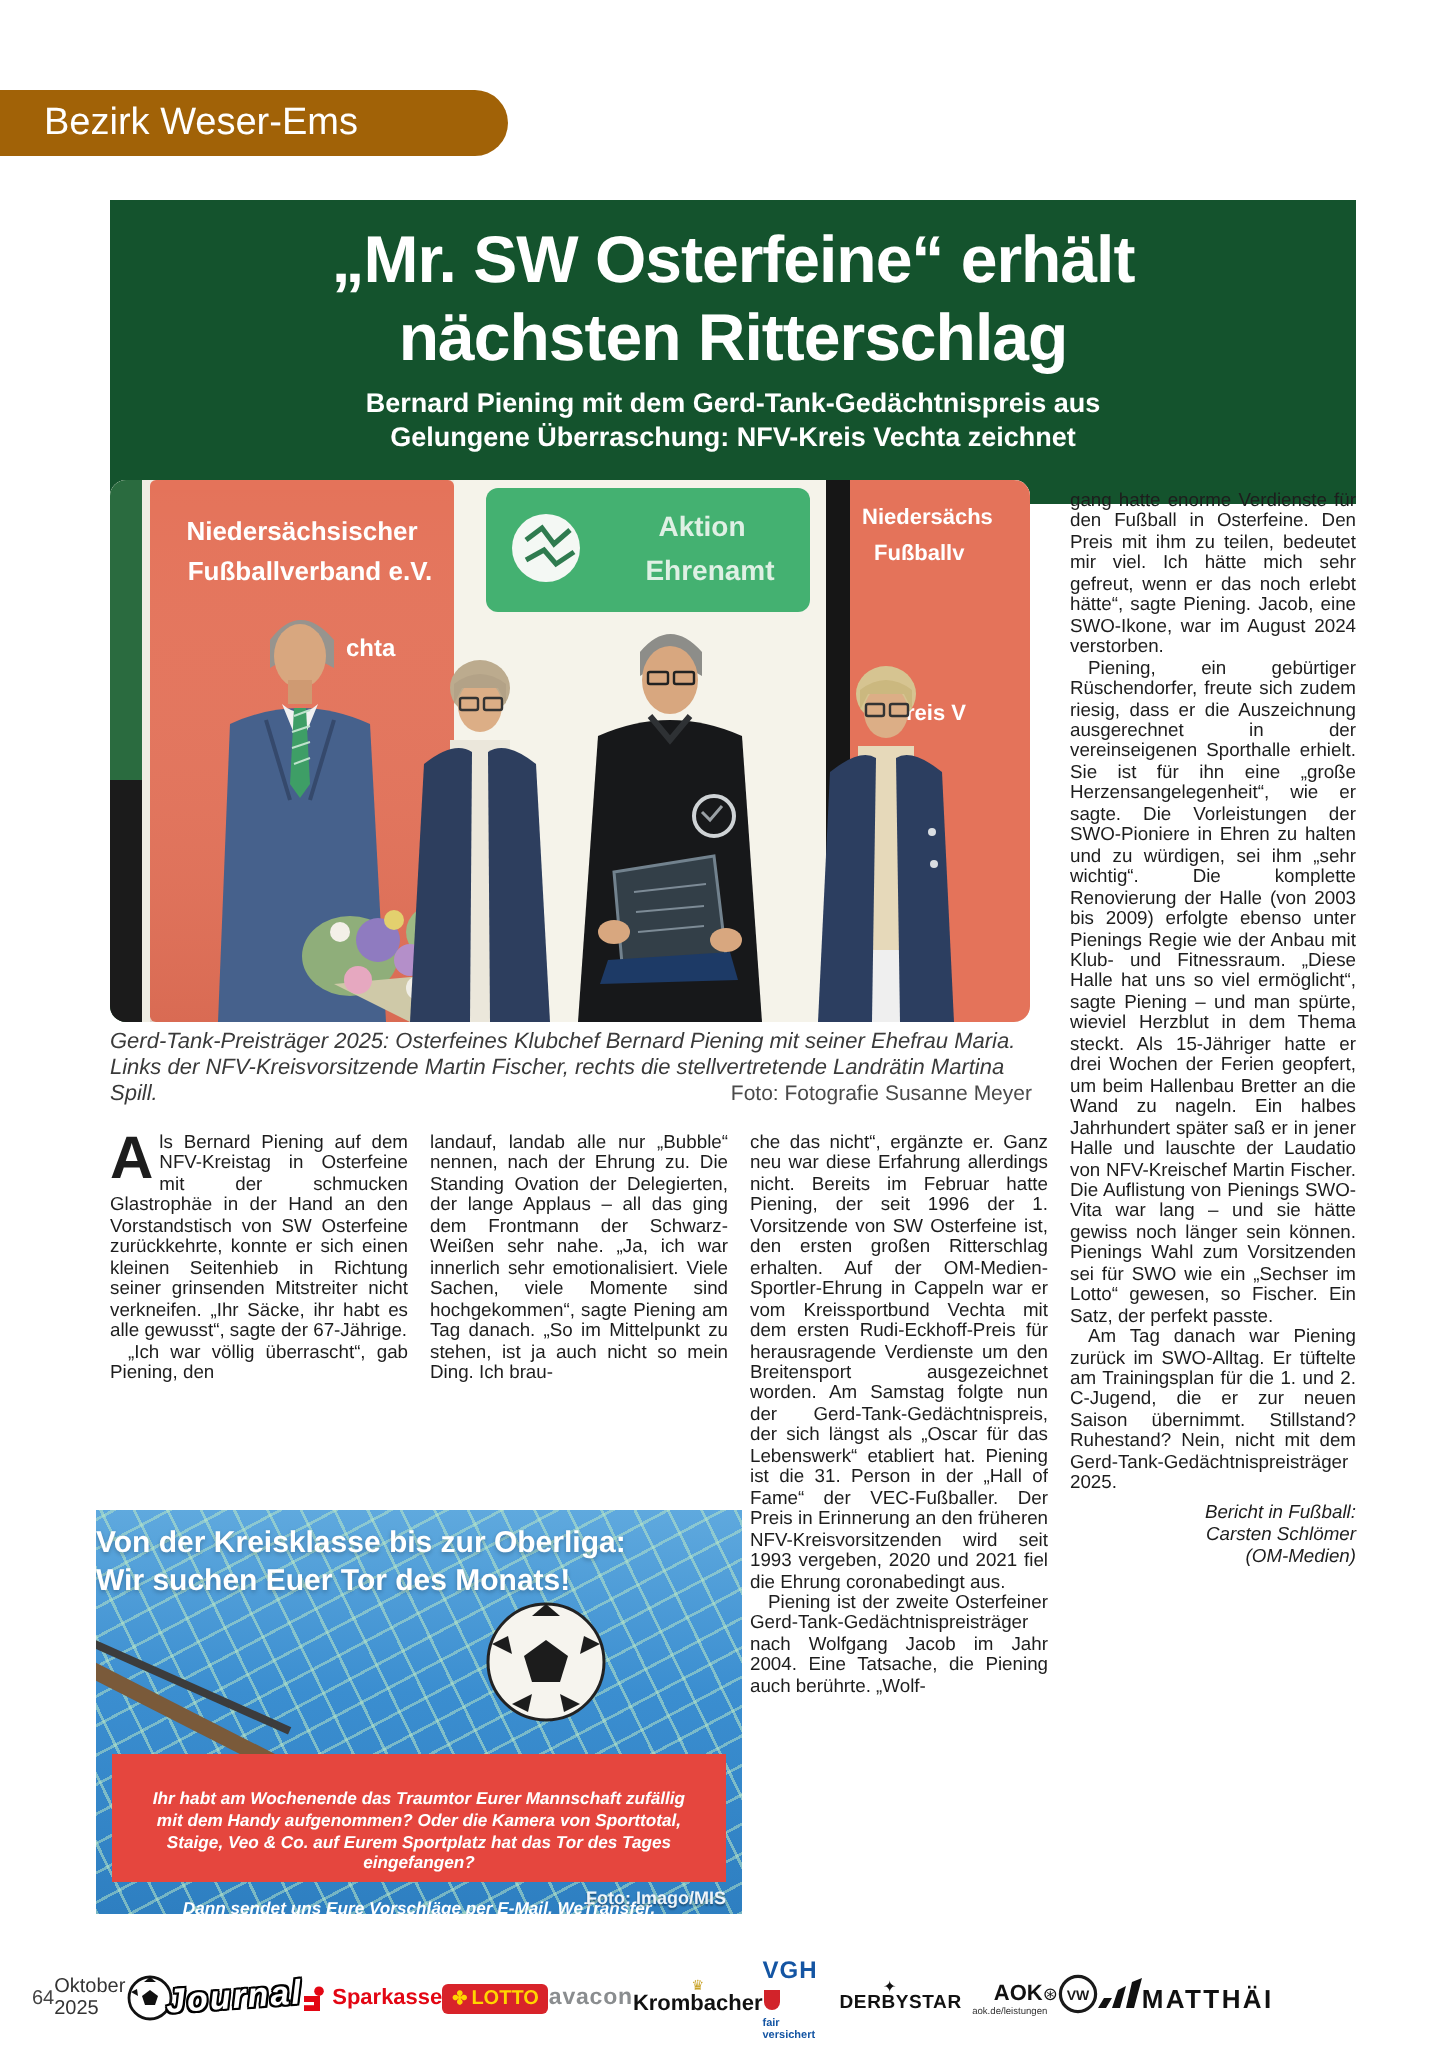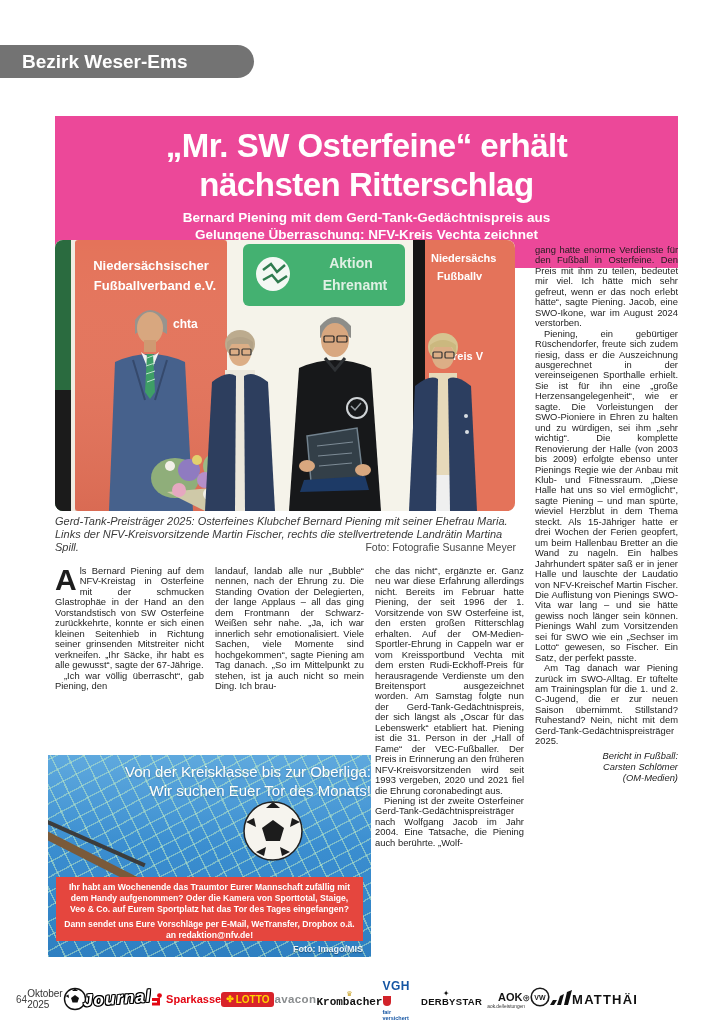--- a/index.html
+++ b/index.html
@@ -1,25 +1,25 @@
 <!DOCTYPE html>
 <html><head>
 <meta charset="utf-8">
 <style>
   html,body{margin:0;padding:0;background:#ffffff;}
   .page{position:relative;width:724px;height:1024px;background:#fff;overflow:hidden;
         font-family:"Liberation Sans",sans-serif;color:#1c1c1c;}
 
   
-  .section-pill{position:absolute;top:45px;left:0;width:232px;height:33px;background:#737373;
-    border-radius:0 17px 17px 0;color:#fff;font-weight:bold;font-size:19px;line-height:33px;
+  .section-pill{position:absolute;top:45px;left:0;width:232px;height:33px;background:#a16207;
+    border-radius:0 17px 17px 0;color:#fff;font-weight:normal;font-size:19px;line-height:33px;
     padding-left:22px;}
 
   
-  .header-box{position:absolute;top:116px;left:55px;width:623px;height:152px;background:#ec4899;
+  .header-box{position:absolute;top:100px;left:55px;width:623px;height:152px;background:#14532d;
     color:#fff;text-align:center;}
   .header-box .title{margin:10px 0 0;font-size:33px;line-height:39px;font-weight:bold;letter-spacing:-0.5px;}
   .header-box .subtitle{margin-top:5px;font-size:13.5px;line-height:17px;font-weight:bold;}
 
   
   .photo{position:absolute;top:240px;left:55px;width:460px;height:271px;border-radius:8px;
     overflow:hidden;background:#efece4;}
   .photo svg{display:block;}
 
   
@@ -44,27 +44,27 @@
   .ad{position:absolute;top:755px;left:48px;width:323px;height:202px;overflow:hidden;
     background:linear-gradient(180deg,#5fa9de 0%,#3b8ed0 45%,#2e7fc1 100%);color:#fff;}
   .ad .net{position:absolute;inset:0;
     background:
       repeating-linear-gradient(64deg, rgba(186,232,198,.55) 0 1.4px, transparent 1.4px 15px),
       repeating-linear-gradient(-28deg, rgba(186,232,198,.5) 0 1.4px, transparent 1.4px 13px);}
   .ad .pole{position:absolute;left:-24px;top:108px;width:170px;height:8px;background:#7a5a3a;
     transform:rotate(27deg);border-radius:4px;}
   .ad .pole2{position:absolute;left:-18px;top:84px;width:120px;height:4px;background:#3c3c3c;
     transform:rotate(24deg);}
-  .ad .headline{position:absolute;top:7px;left:0;width:100%;text-align:right;font-weight:normal;
+  .ad .headline{position:absolute;top:7px;left:0;width:100%;text-align:left;font-weight:bold;
     font-size:15px;line-height:19px;text-shadow:0 1px 2px rgba(0,0,0,.25);}
   .ad .ball{position:absolute;left:194px;top:45px;width:62px;height:62px;}
   .ad .redbox{position:absolute;left:8px;right:8px;top:122px;height:64px;background:#e5463e;
     font-size:8.6px;line-height:10.8px;font-weight:bold;text-align:center;padding:5px 8px;
     box-sizing:border-box;}
-  .ad .redbox p{margin:0;}
+  .ad .redbox p{margin:12px;font-style:italic;}
   .ad .redbox p + p{margin-top:5px;}
   .ad .ad-credit{position:absolute;right:8px;bottom:3px;font-size:9px;font-weight:bold;
     color:#eef5fa;text-shadow:0 1px 1px rgba(0,0,0,.4);}
 
   
   .footer{position:absolute;top:983px;left:0;width:600px;height:32px;display:flex;
     align-items:center;justify-content:space-between;padding:0 16px;box-sizing:border-box;}
   .f-num{font-size:10px;color:#444;}
   .f-issue{font-size:10px;color:#333;}
   .journal{display:flex;align-items:center;gap:0;}
@@ -72,21 +72,21 @@
     transform:rotate(-4deg);margin-left:-4px;
     text-shadow:1px 0 #000,-1px 0 #000,0 1px #000,0 -1px #000,1px 1px #000,-1px -1px #000,1px -1px #000,-1px 1px #000;}
   .sp{display:flex;align-items:center;gap:3px;}
   .sp .stack{display:flex;flex-direction:column;align-items:center;line-height:1;}
   .sparkasse-txt{color:#e30613;font-weight:bold;font-size:11px;}
   .lotto{background:#d8232a;border-radius:3px;padding:2px 5px;color:#ffd500;font-weight:bold;
     font-size:10px;display:flex;align-items:center;gap:2px;}
   .lotto .clover{font-size:9px;}
   .avacon{color:#8a8d8f;font-weight:bold;font-size:11.5px;letter-spacing:.4px;}
   .krombacher .crown{color:#c9a227;font-size:7px;line-height:6px;}
-  .krombacher .kname{font-family:Liberation Mono, monospace;font-weight:bold;font-size:11px;color:#111;}
+  .krombacher .kname{font-family:Liberation Sans, sans-serif;font-weight:bold;font-size:11px;color:#111;}
   .vgh .vname{color:#1455a3;font-weight:bold;font-size:12px;letter-spacing:.5px;}
   .vgh .shield{width:8px;height:10px;background:#d2232a;border-radius:0 0 4px 4px;display:inline-block;margin-left:1px;}
   .vgh .vsub{font-size:5.5px;color:#1455a3;font-weight:bold;margin-top:1px;}
   .derbystar .star{font-size:8px;color:#111;line-height:6px;}
   .derbystar .dname{font-weight:bold;font-size:9.5px;letter-spacing:.3px;color:#111;padding-left:11px;}
   .aok .aname{font-weight:bold;font-size:11px;color:#111;margin-left:16px;}
   .aok .gear{font-size:9px;color:#111;}
   .aok .asub{font-size:4.8px;color:#333;margin-top:1px;}
   .matthaei{font-weight:bold;font-size:13px;letter-spacing:1.2px;color:#111;}
 </style>

